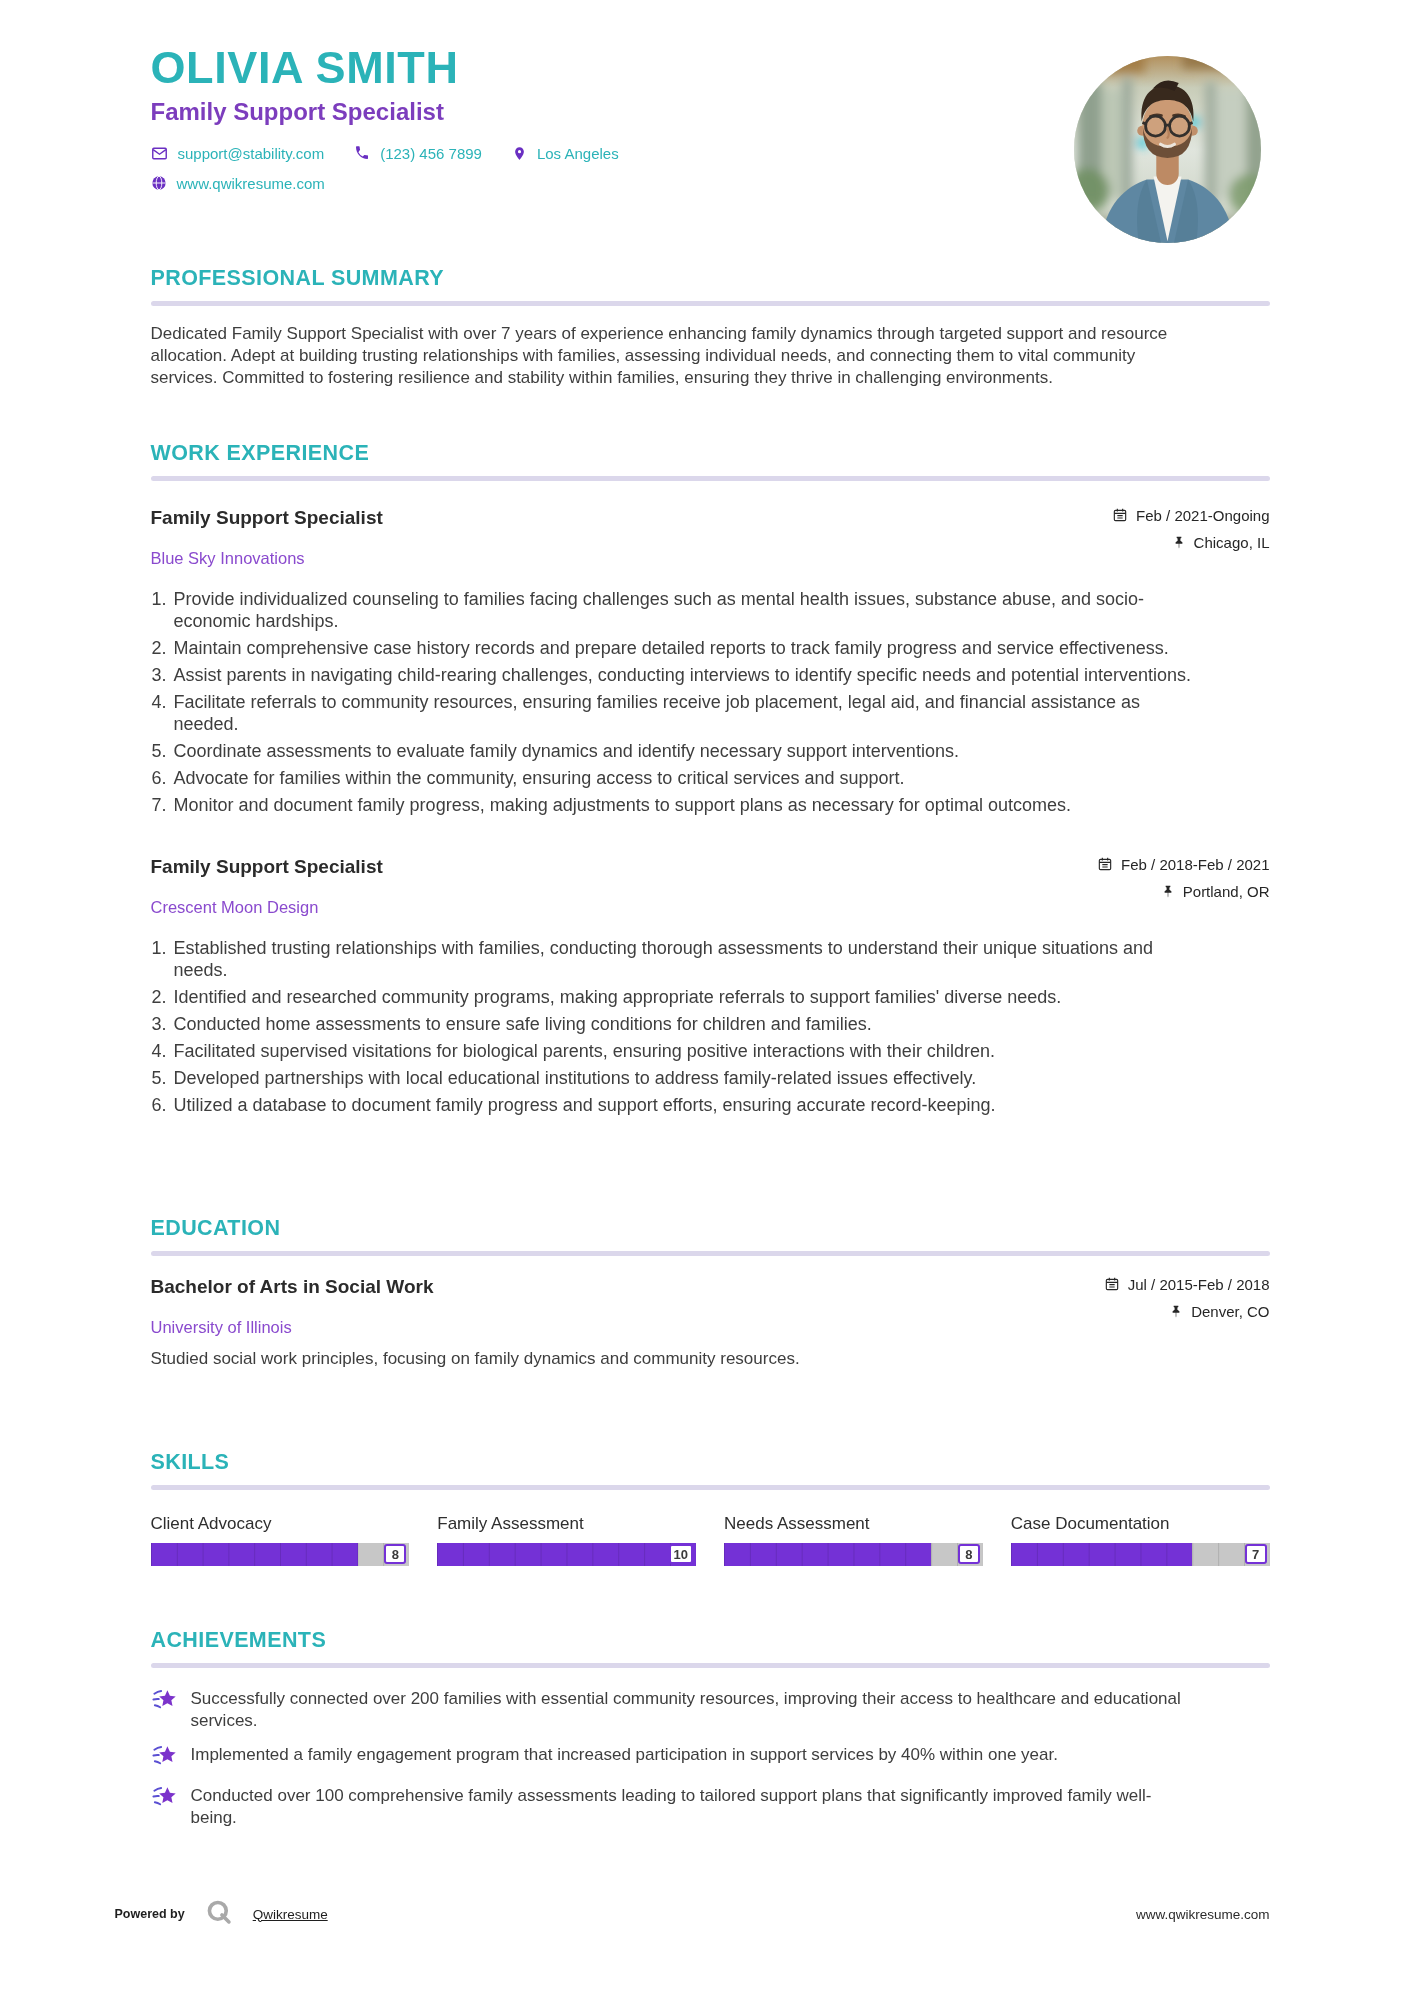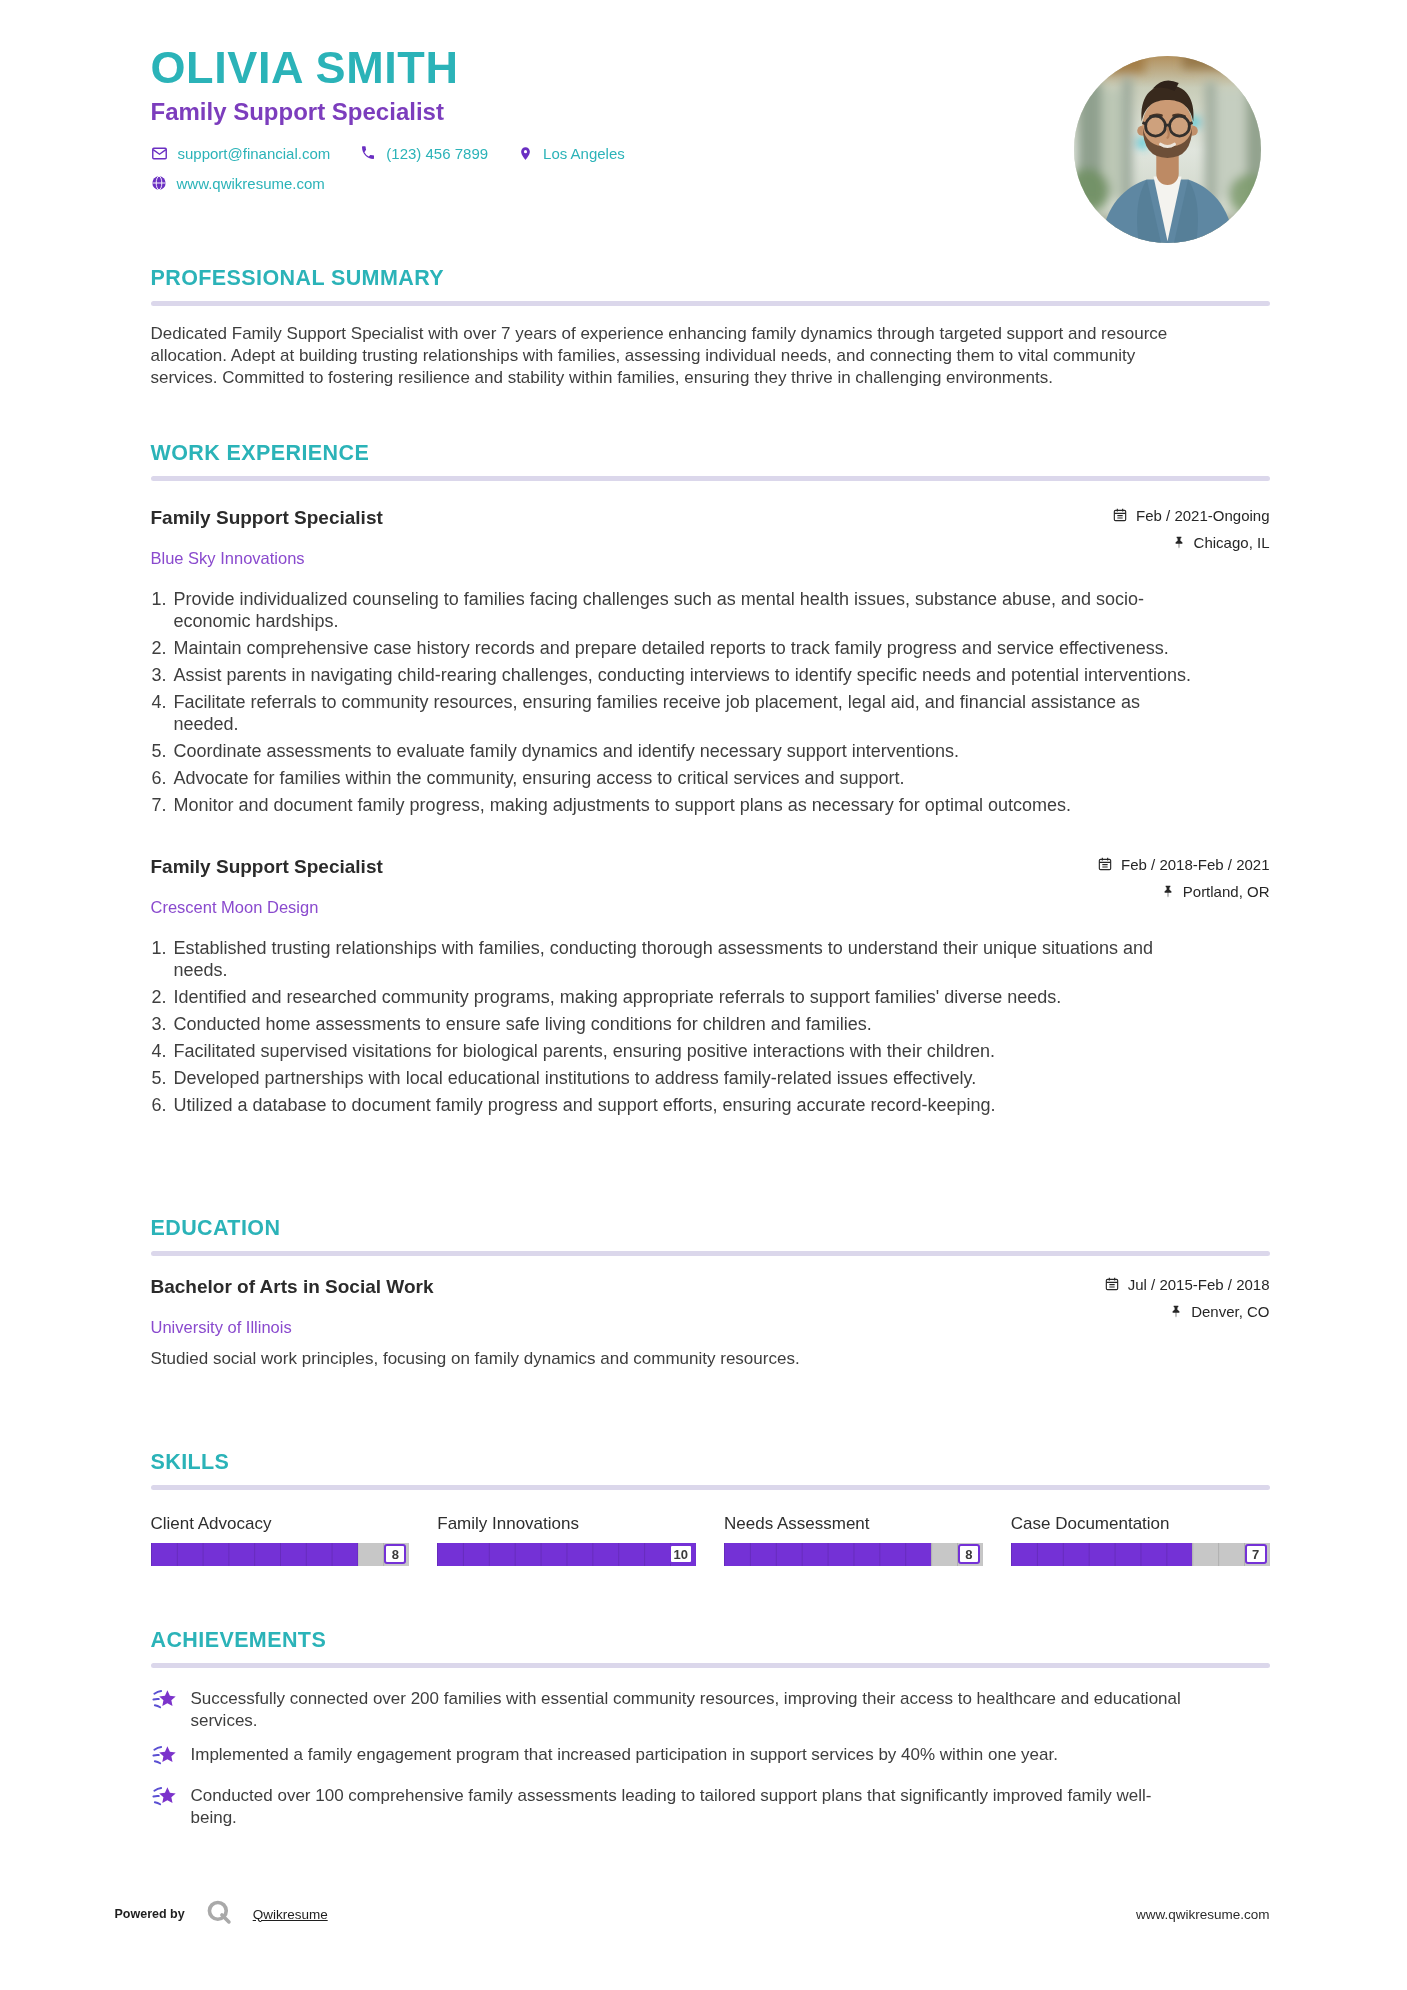--- a/index.html
+++ b/index.html
@@ -83,21 +83,21 @@
     <div class="job-title-main">Family Support Specialist</div>
 
     <div class="contact-row">
       <div class="contact-item">
         <span>
           <svg width="17" height="17" viewBox="0 0 24 24" fill="none" stroke="#6a2fc2" stroke-width="2">
             <rect x="2.5" y="4.5" width="19" height="15" rx="1.5"></rect>
               <path d="M3 6.5l9 6.5 9-6.5"></path>
           </svg>
         </span>
-        <span>support@financial.com</span>
+        <span>support@stability.com</span>
       </div>
       <div class="contact-item">
         <span>
           <svg width="16" height="16" viewBox="0 0 24 24" fill="#6a2fc2">
             <path d="M6.62 10.79a15.05 15.05 0 0 0 6.59 6.59l2.2-2.2a1 1 0 0 1 1.01-.24c1.12.37 2.33.57 3.58.57a1 1 0 0 1 1 1V20a1 1 0 0 1-1 1C10.85 21 3 13.15 3 3a1 1 0 0 1 1-1h3.5a1 1 0 0 1 1 1c0 1.25.2 2.46.57 3.58a1 1 0 0 1-.25 1.01z"></path>
           </svg>
         </span>
         <span>(123) 456 7899</span>
       </div>
       <div class="contact-item">
@@ -301,21 +301,21 @@
     <div class="skills-grid">
       <div class="skill">
         <div class="skill-label">Client Advocacy</div>
         <div class="skill-bar">
           <div class="skill-fill" style="width: 80%;"></div>
           <div class="skill-ticks"></div>
           <div class="skill-score">8</div>
         </div>
       </div>
       <div class="skill">
-        <div class="skill-label">Family Innovations</div>
+        <div class="skill-label">Family Assessment</div>
         <div class="skill-bar">
           <div class="skill-fill" style="width: 100%;"></div>
           <div class="skill-ticks"></div>
           <div class="skill-score">10</div>
         </div>
       </div>
       <div class="skill">
         <div class="skill-label">Needs Assessment</div>
         <div class="skill-bar">
           <div class="skill-fill" style="width: 80%;"></div>

